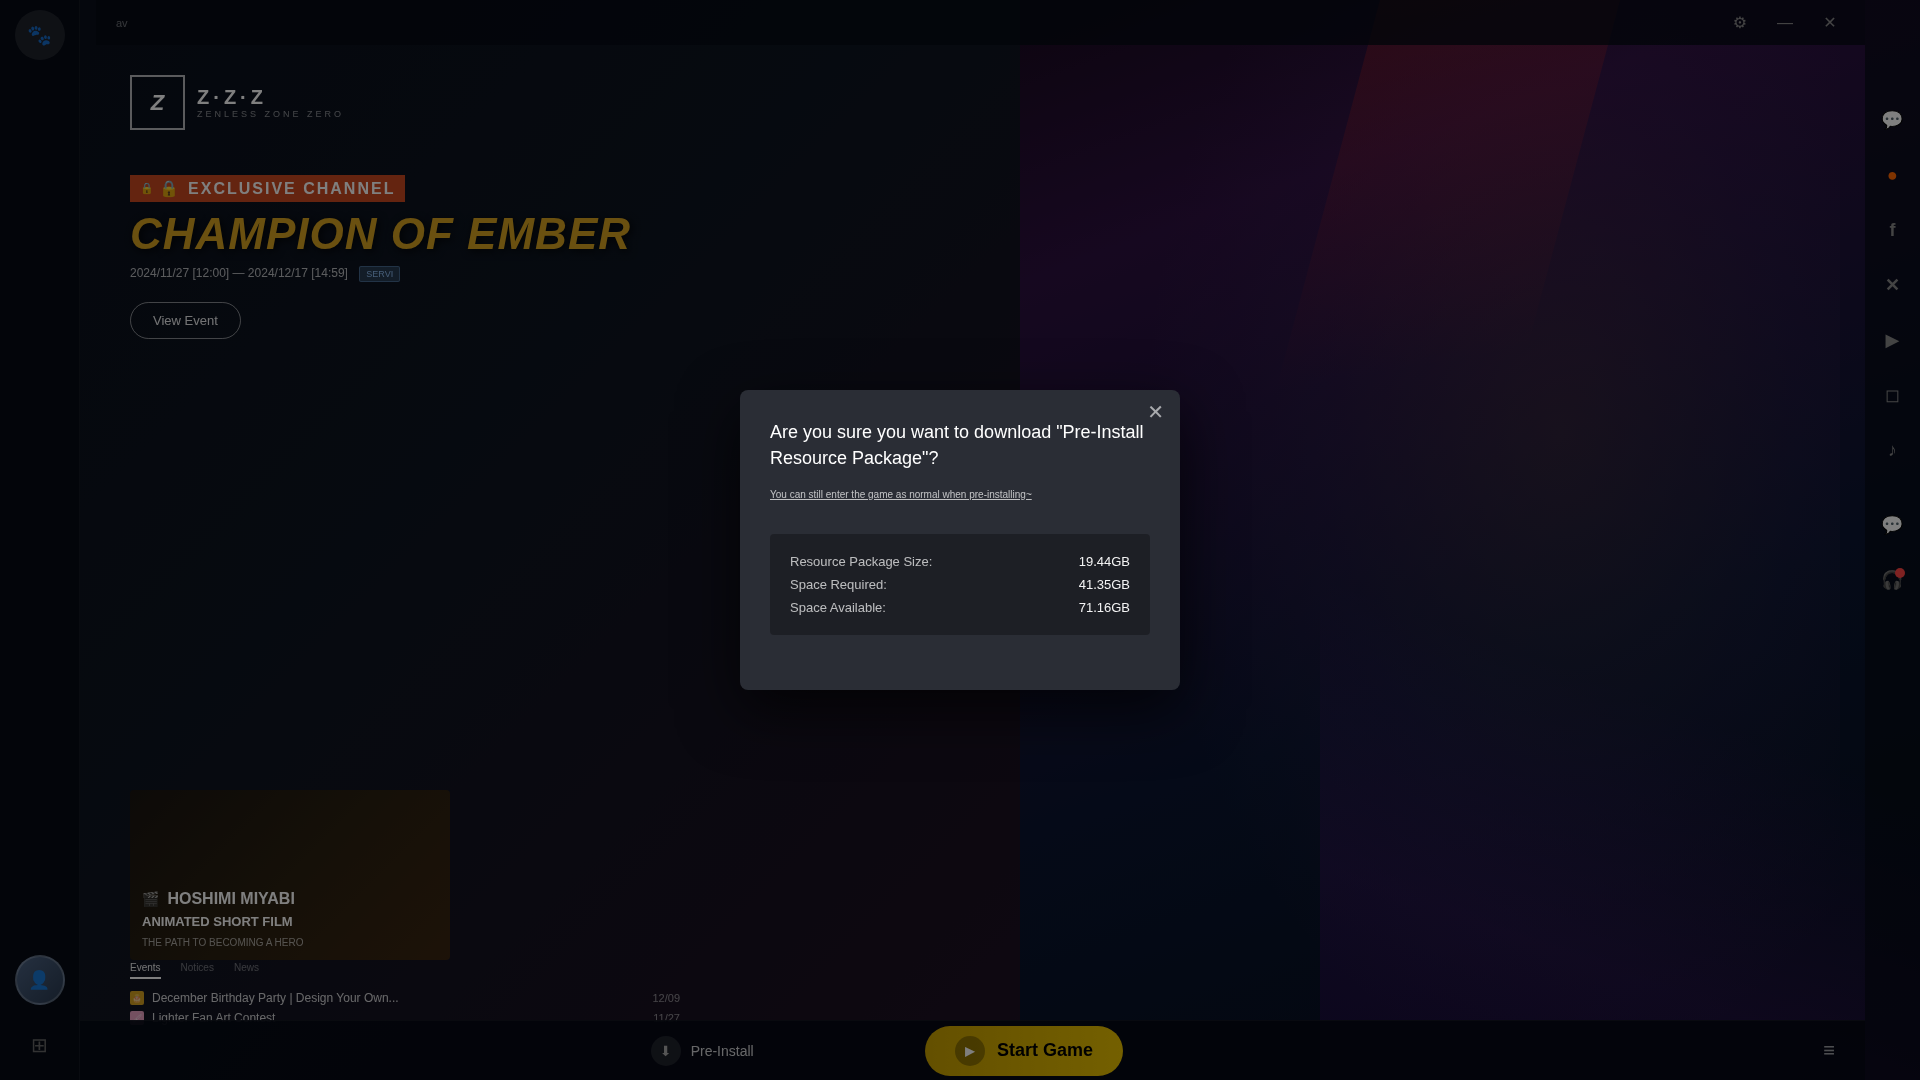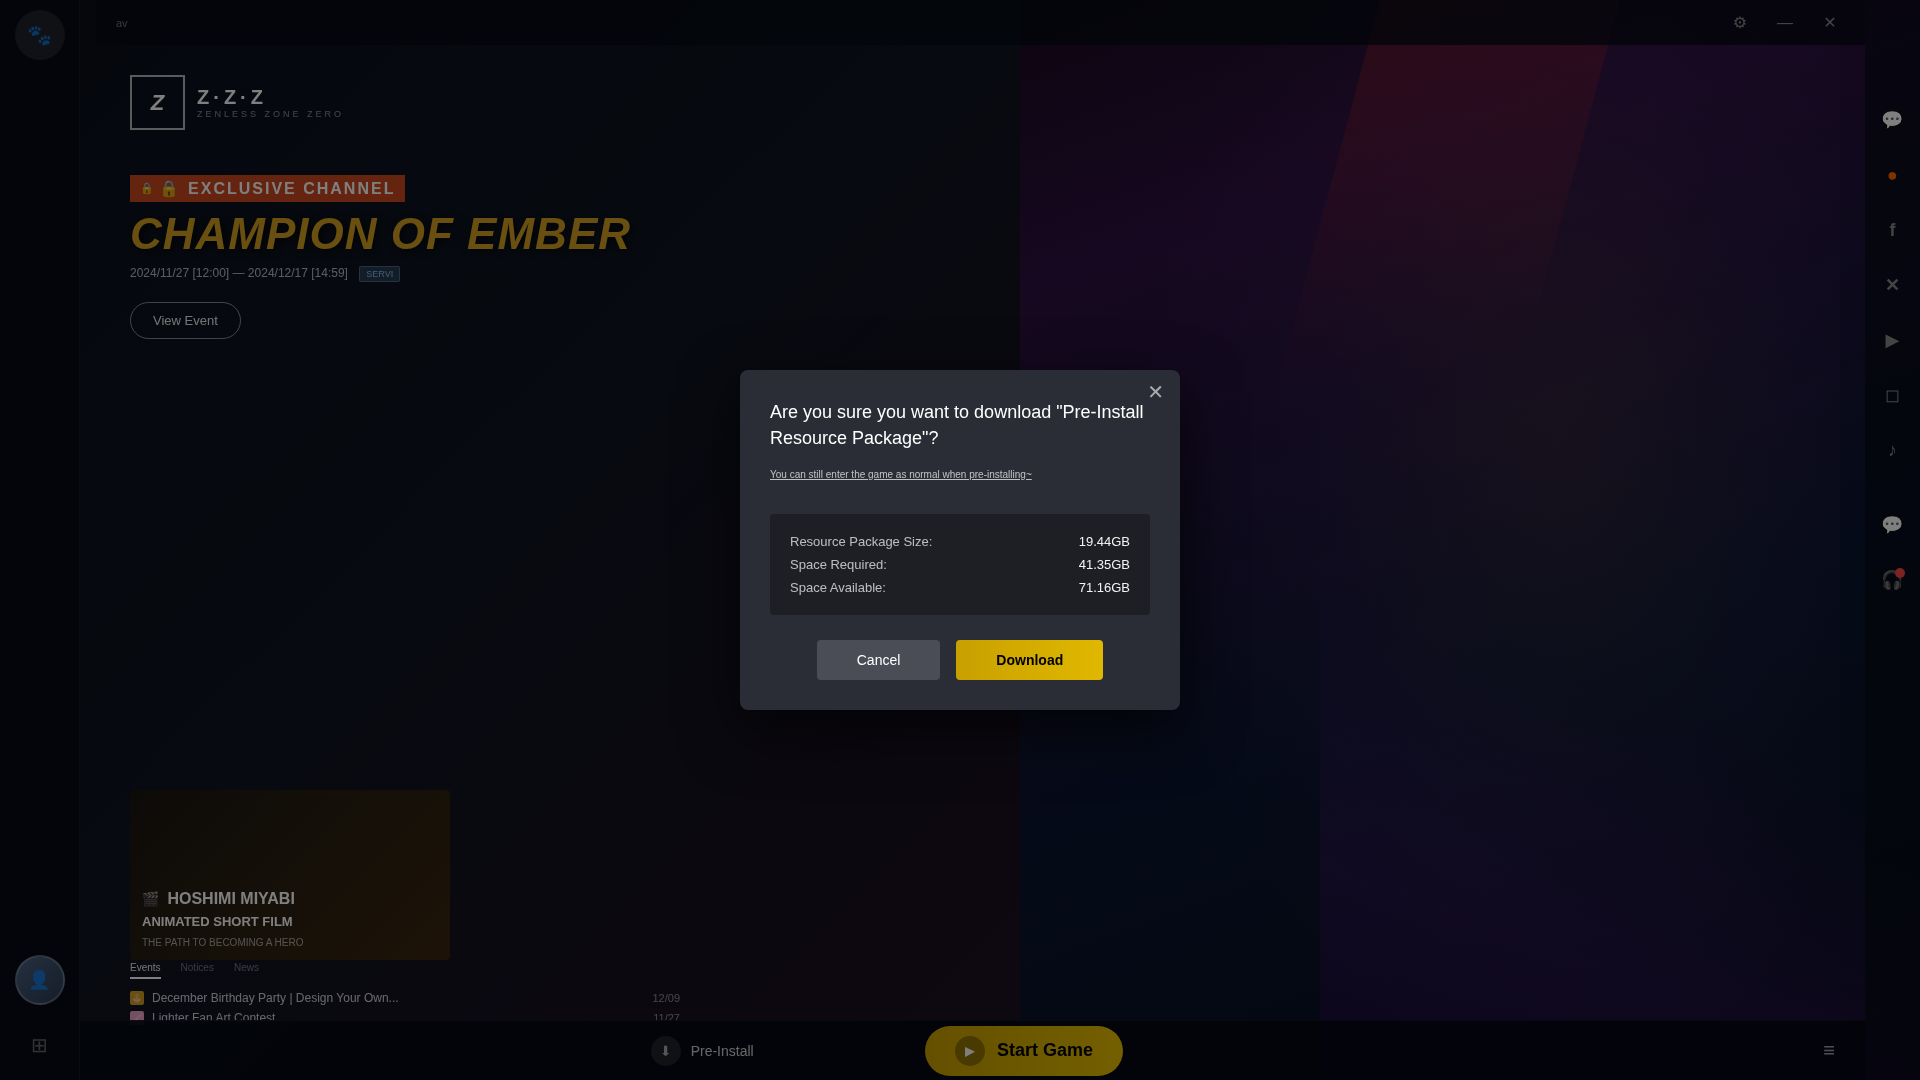--- a/index.html
+++ b/index.html
@@ -737,19 +737,15 @@
       <div class="modal-info-row">
         <span class="modal-info-label">Space Required:</span>
         <span class="modal-info-value">41.35GB</span>
       </div>
       <div class="modal-info-row">
         <span class="modal-info-label">Space Available:</span>
         <span class="modal-info-value">71.16GB</span>
       </div>
     </div>
 
-    <div class="modal-buttons">
-      <button class="modal-cancel-btn">Cancel</button>
-      <button class="modal-download-btn">Download</button>
-    </div>
 
   </div>
 </div>
 
 </body></html>

